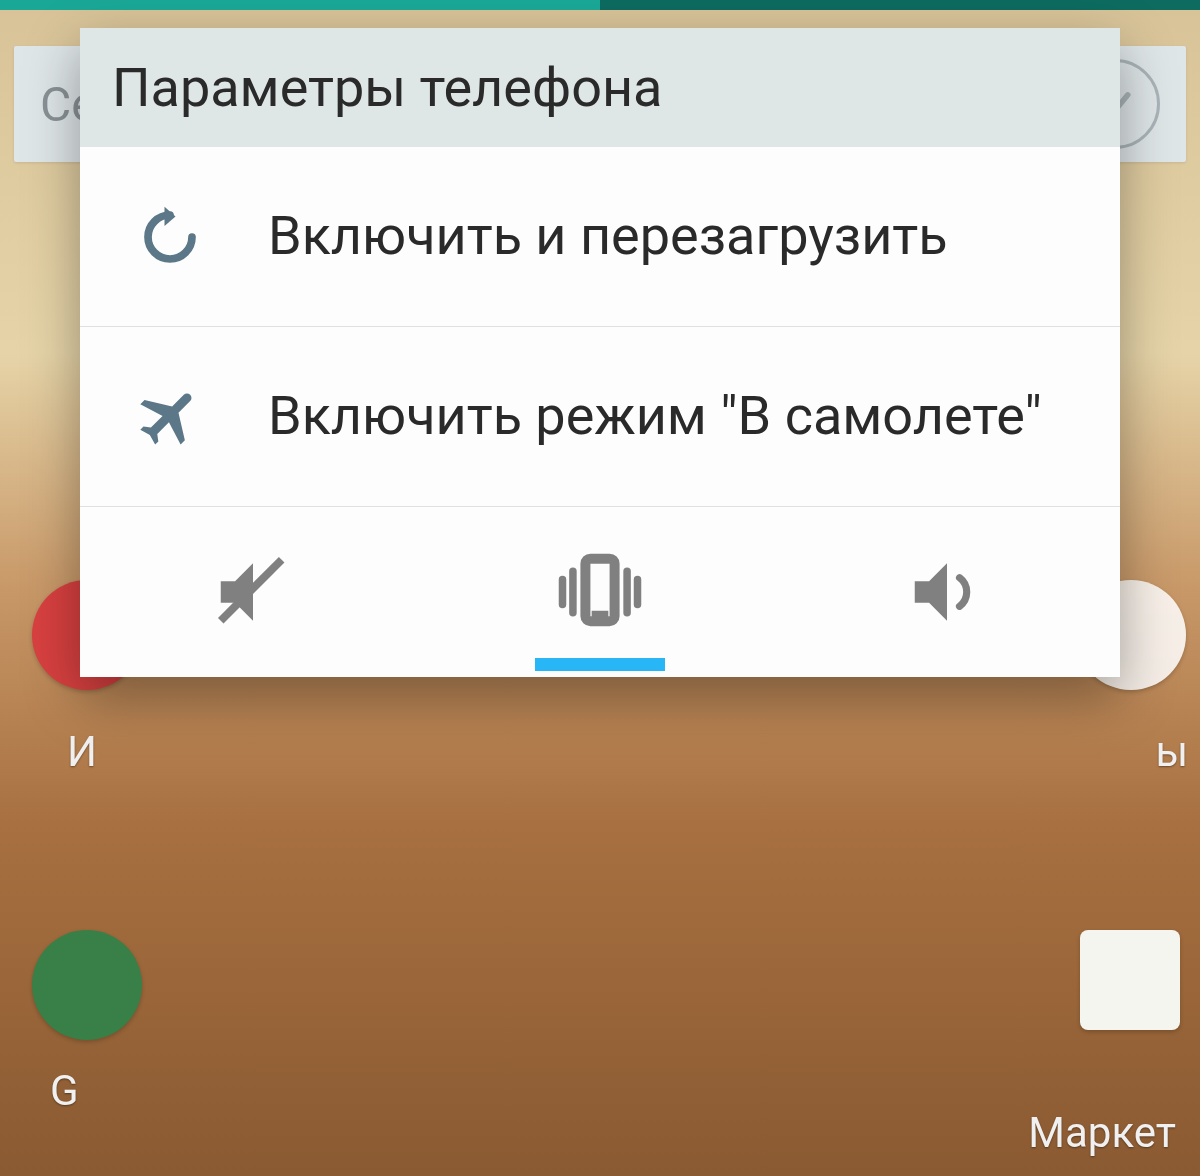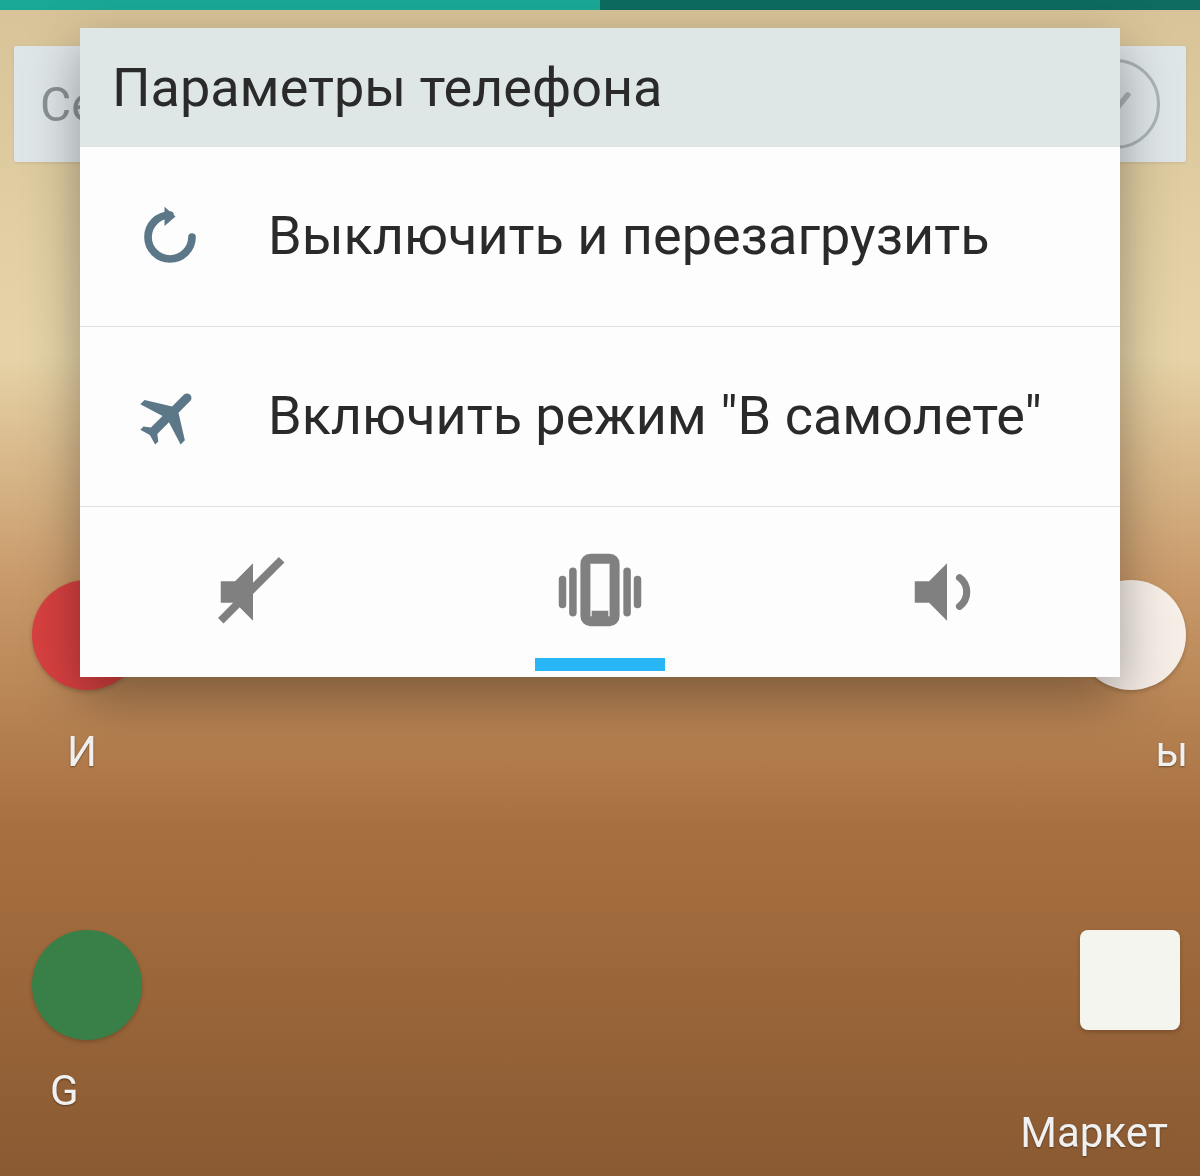--- a/index.html
+++ b/index.html
@@ -77,21 +77,21 @@
     .bg-label {
       position: absolute;
       font-size: 42px;
       color: #f0f0f0;
       text-shadow: 0 1px 2px rgba(0,0,0,0.4);
     }
     
     .bg-label.l1 { top: 727px; left: 67px; }
     .bg-label.r1 { top: 727px; right: 12px; }
     .bg-label.l2 { top: 1066px; left: 50px; }
-    .bg-label.r2 { top: 1108px; right: 32px; }
+    .bg-label.r2 { top: 1108px; right: 24px; }
     
     .dialog {
       position: absolute;
       top: 28px;
       left: 80px;
       right: 80px;
       background: #fdfdfd;
       box-shadow: 0 20px 50px rgba(0,0,0,0.35);
       z-index: 10;
     }
@@ -187,21 +187,21 @@
   <div class="dialog-header">Параметры телефона</div>
 
 
   <div class="dialog-item">
     <span class="item-icon">
       <svg width="66" height="66" viewBox="0 0 24 24">
         <path d="M20 12 A8 8 0 1 1 12 4" stroke="#5b7788" stroke-width="2.8" fill="none" stroke-linecap="round"></path>
         <path d="M10 1 L14 4.5 L10 8" fill="#5b7788"></path>
       </svg>
     </span>
-    <span class="item-label">Выключить и перезагрузить</span>
+    <span class="item-label">Включить и перезагрузить</span>
   </div>
 
   <div class="dialog-item">
     <span class="item-icon">
       <svg width="72" height="72" viewBox="0 0 24 24">
         <path d="M21 16v-2l-8-5V3.5c0-.83-.67-1.5-1.5-1.5S10 2.67 10 3.5V9l-8 5v2l8-2.5V19l-2 1.5V22l3.5-1 3.5 1v-1.5L13 19v-5.5l8 2.5z" fill="#5b7788" transform="rotate(45 12 12)"></path>
       </svg>
     </span>
     <span class="item-label">Включить режим "В самолете"</span>
   </div>

